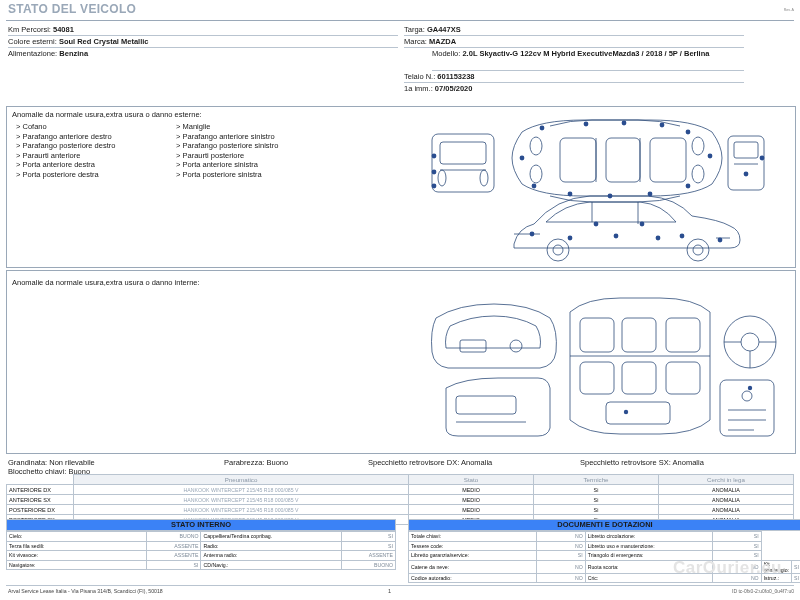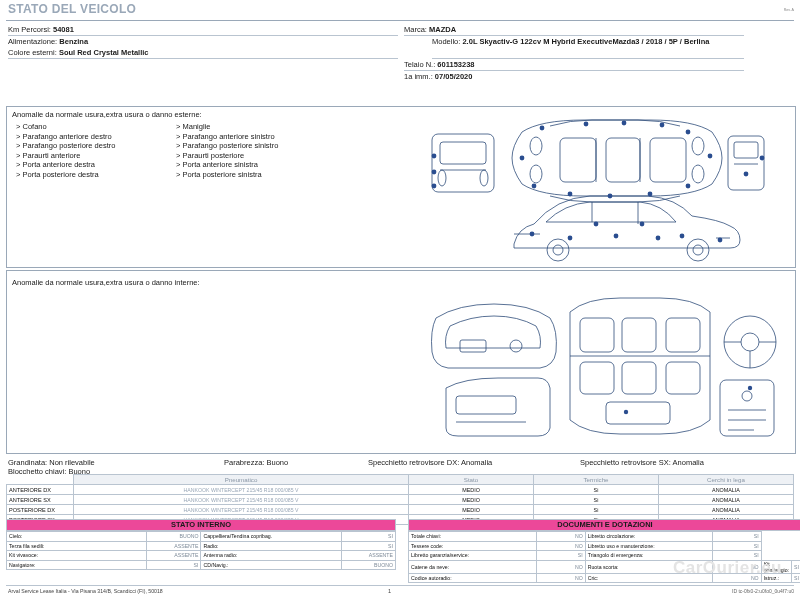--- a/index.html
+++ b/index.html
@@ -59,21 +59,21 @@
   .tyres th,.tyres td{border:1px solid #b9c4d0;padding:0 2px;height:9px;}
   .tyres th{background:#eef1f5;color:#8a97a6;font-size:6.2px;font-weight:normal;text-align:center;}
   .tyres td.pos{font-size:5.6px;color:#111;width:62px;background:#fff;text-align:left;}
   .tyres td.desc{color:#9aa8b8;text-align:center;width:330px;}
   .tyres td.stato{text-align:center;width:120px;color:#111;font-size:5.4px;}
   .tyres td.term{text-align:center;width:120px;color:#111;font-size:5.4px;}
   .tyres td.cerchi{text-align:center;color:#111;font-size:5.4px;}
 
   
   .bt{position:absolute;top:519px;font-size:5.4px;}
-  .bt .hd{background:#ec4899;border:1px solid #b9c4d0;text-align:center;font-size:7.5px;font-weight:bold;height:10px;line-height:10px;color:#1a1a1a;}
+  .bt .hd{background:#3b82f6;border:1px solid #b9c4d0;text-align:center;font-size:7.5px;font-weight:bold;height:10px;line-height:10px;color:#1a1a1a;}
   .bt table{width:100%;}
   .bt td{border:1px solid #b9c4d0;height:8.6px;padding:0 2px;}
   .bt td.k{width:36%;color:#111;}
   .bt td.v{width:14%;text-align:right;color:#7e8b99;}
   .left-bt{left:6px;width:390px;}
   .right-bt{left:408px;width:394px;}
 
   
   .footer{position:absolute;left:8px;top:588px;font-size:5.2px;color:#444;}
   .footer-page{position:absolute;left:388px;top:588px;font-size:5.6px;color:#444;}
@@ -91,31 +91,35 @@
 
   <div class="doc-title">STATO DEL VEICOLO</div>
   <div class="rev">Rev. A</div>
   <div class="hr" style="left:6px;top:20px;width:788px;"></div>
 
   <div class="info-left">
     <div class="info-row">
       <span class="lbl">Km Percorsi:</span>
       <span class="val">54081</span>
     </div>
+    <div class="info-row">
+      <span class="lbl">Colore esterni:</span>
+      <span class="val">Soul Red Crystal Metallic</span>
+    </div>
     <div class="info-row noline">
       <span class="lbl">Alimentazione:</span>
       <span class="val">Benzina</span>
     </div>
-    <div class="info-row">
-      <span class="lbl">Colore esterni:</span>
-      <span class="val">Soul Red Crystal Metallic</span>
-    </div>
   </div>
 
   <div class="info-right">
+    <div class="info-row">
+      <span class="lbl">Targa:</span>
+      <span class="val">GA447XS</span>
+    </div>
     <div class="info-row">
       <span class="lbl">Marca:</span>
       <span class="val">MAZDA</span>
     </div>
     <div class="info-row" style="height:22px;line-height:11px;margin-left:28px;">
       <span class="lbl">Modello:</span>
       <span class="val">2.0L Skyactiv-G 122cv M Hybrid ExecutiveMazda3 / 2018 / 5P / Berlina</span>
     </div>
     <div class="info-row">
       <span class="lbl">Telaio N.:</span>

